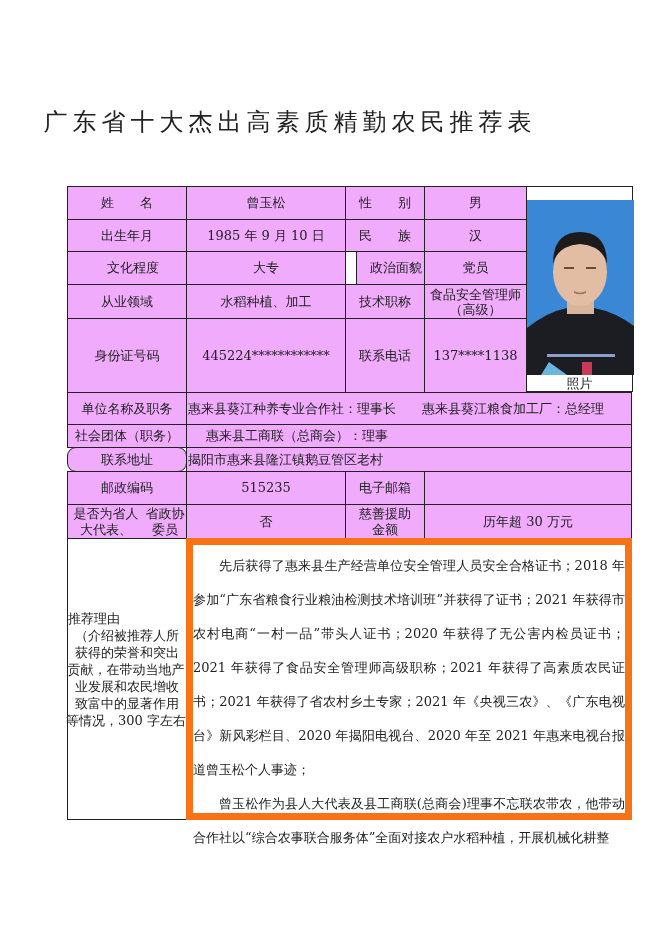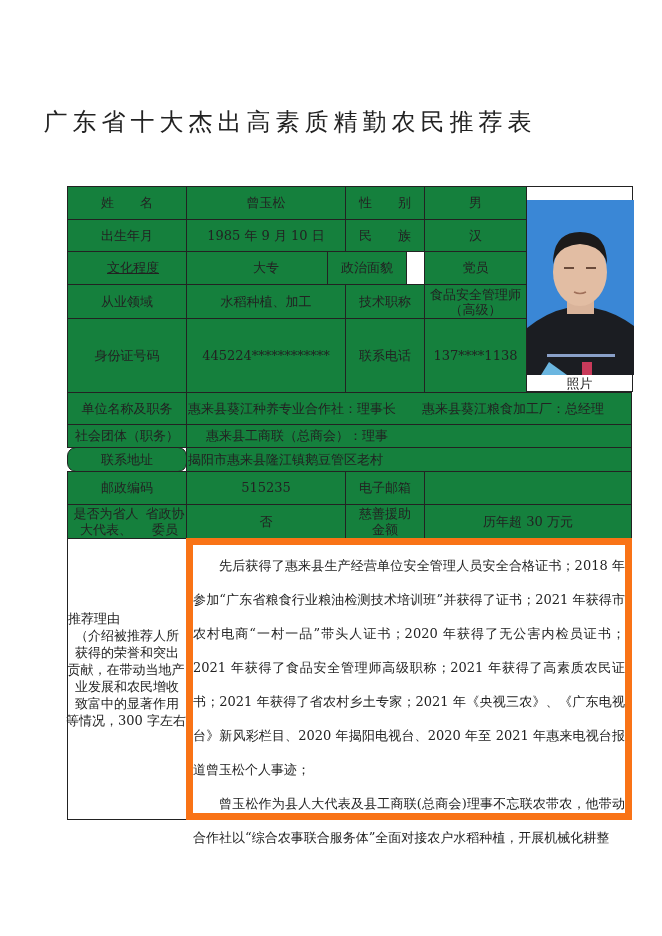--- a/index.html
+++ b/index.html
@@ -3,21 +3,21 @@
 <meta charset="utf-8">
 <style>
   html, body { margin: 0; padding: 0; background: #ffffff; }
   body { width: 662px; height: 936px; position: relative; overflow: hidden;
          font-family: "DejaVu Serif", "Liberation Serif", serif; color: #222; }
   .title { position: absolute; left: 0; width: 580px; top: 106px; text-align: center;
            font-size: 24px; letter-spacing: 5px; color: #222; font-weight: normal; }
   .form { position: absolute; left: 67px; top: 186px; width: 565px; height: 634px; }
   .cell { position: absolute; box-sizing: border-box; border: 1px solid #222;
           display: flex; align-items: center; justify-content: center; text-align: center;
-          font-size: 13px; line-height: 16px; background: #15803d; }
+          font-size: 13px; line-height: 16px; background: #f0abfc; }
   .left { justify-content: flex-start; text-align: left; padding-left: 2px; }
   .photo-box { position: absolute; left: 459px; top: 0; width: 107px; height: 206px;
                box-sizing: border-box; border: 1px solid #222; background: #fff; }
   .photo { position: absolute; left: 460px; top: 14px; width: 107px; height: 175px;
            background: #3a87d6; overflow: hidden; }
   .photo-caption { position: absolute; left: 459px; top: 189px; width: 107px; height: 17px;
                    text-align: center; font-size: 13px; line-height: 17px; }
   .reason { position: absolute; box-sizing: border-box; border: 7px solid #f97316;
             padding: 4px 0 0 0; font-size: 13px; line-height: 34px; text-align: justify; }
   .reason p { margin: 0; text-indent: 26px; }
@@ -35,23 +35,23 @@
   <div class="cell" style="left:0;top:0;width:120px;height:34px;">姓　　名</div>
   <div class="cell" style="left:119px;top:0;width:160px;height:34px;">曾玉松</div>
   <div class="cell" style="left:278px;top:0;width:80px;height:34px;">性　　别</div>
   <div class="cell" style="left:357px;top:0;width:103px;height:34px;">男</div>
 
   <div class="cell" style="left:0;top:33px;width:120px;height:33px;">出生年月</div>
   <div class="cell" style="left:119px;top:33px;width:160px;height:33px;">1985 年 9 月 10 日</div>
   <div class="cell" style="left:278px;top:33px;width:80px;height:33px;">民　　族</div>
   <div class="cell" style="left:357px;top:33px;width:103px;height:33px;">汉</div>
 
-  <div class="cell" style="left:0;top:65px;width:132px;height:34px;text-decoration:underline;">文化程度</div>
+  <div class="cell" style="left:0;top:65px;width:132px;height:34px;">文化程度</div>
   <div class="cell" style="left:119px;top:65px;width:160px;height:34px;">大专</div>
-  <div class="cell" style="left:260px;top:65px;width:80px;height:34px;">政治面貌</div>
+  <div class="cell" style="left:289px;top:65px;width:80px;height:34px;">政治面貌</div>
   <div class="cell" style="left:357px;top:65px;width:103px;height:34px;">党员</div>
 
   <div class="cell" style="left:0;top:98px;width:120px;height:35px;">从业领域</div>
   <div class="cell" style="left:119px;top:98px;width:160px;height:35px;">水稻种植、加工</div>
   <div class="cell" style="left:278px;top:98px;width:80px;height:35px;">技术职称</div>
   <div class="cell" style="left:357px;top:98px;width:103px;height:35px;flex-direction:column;line-height:15px;">
     <span>食品安全管理师</span>
     <span>（高级）</span>
   </div>
 

